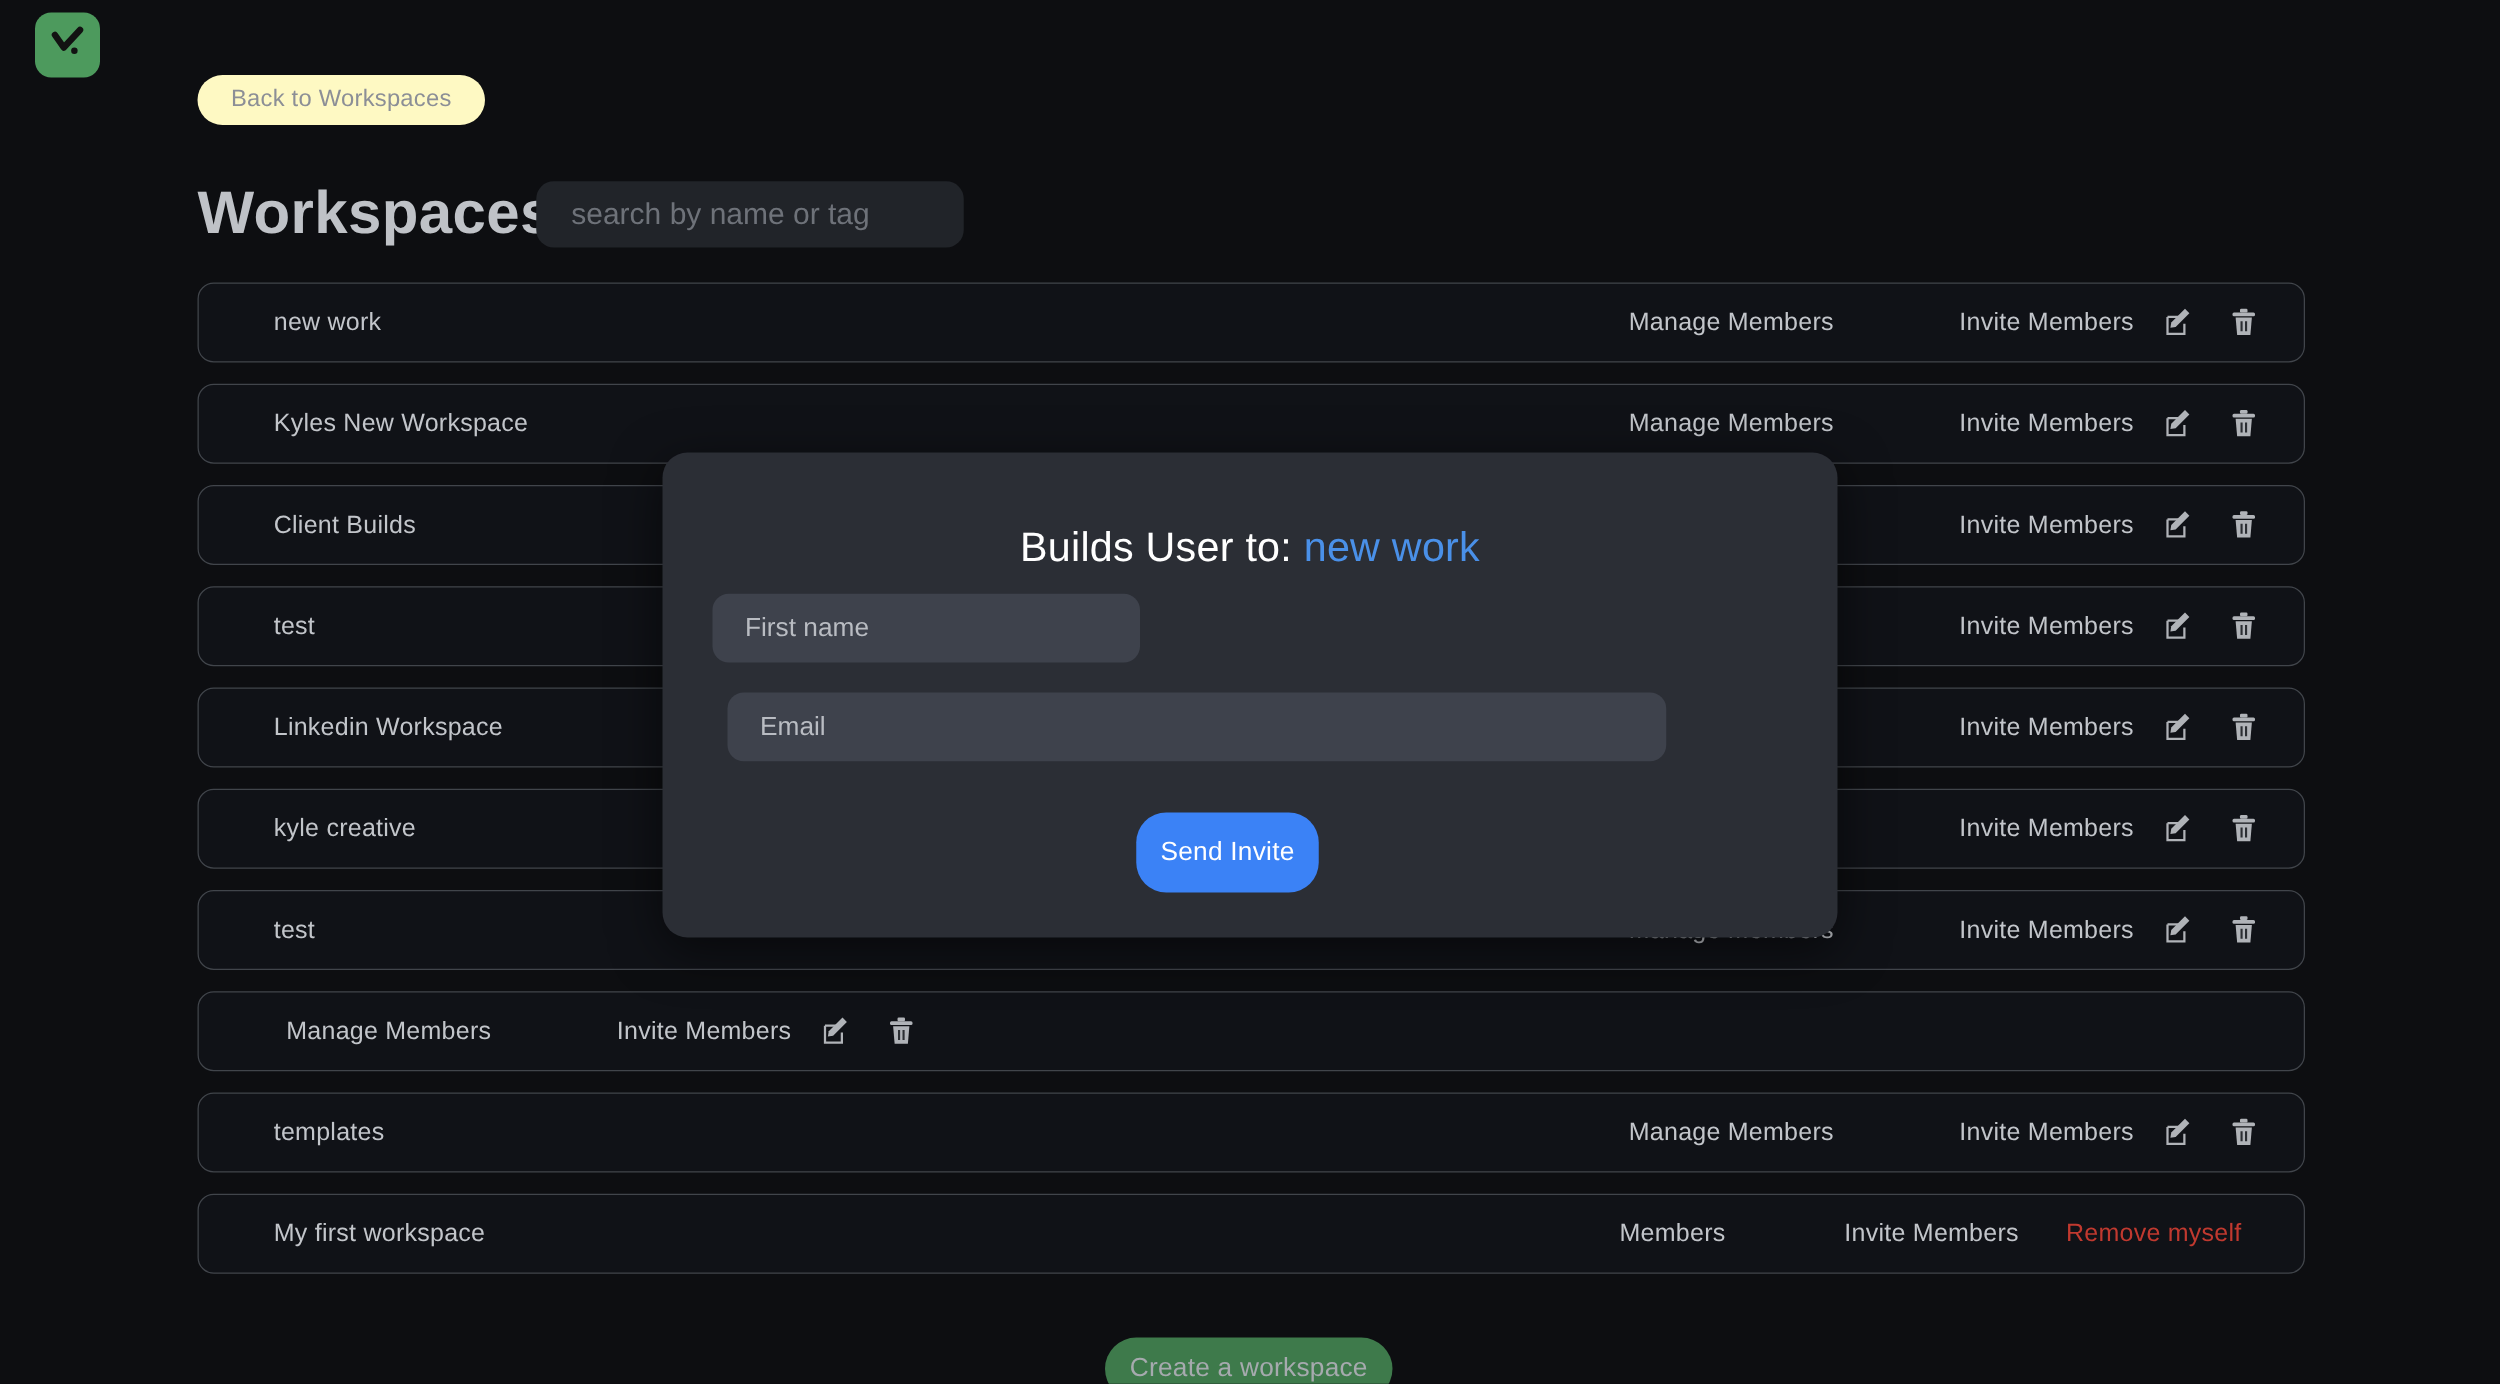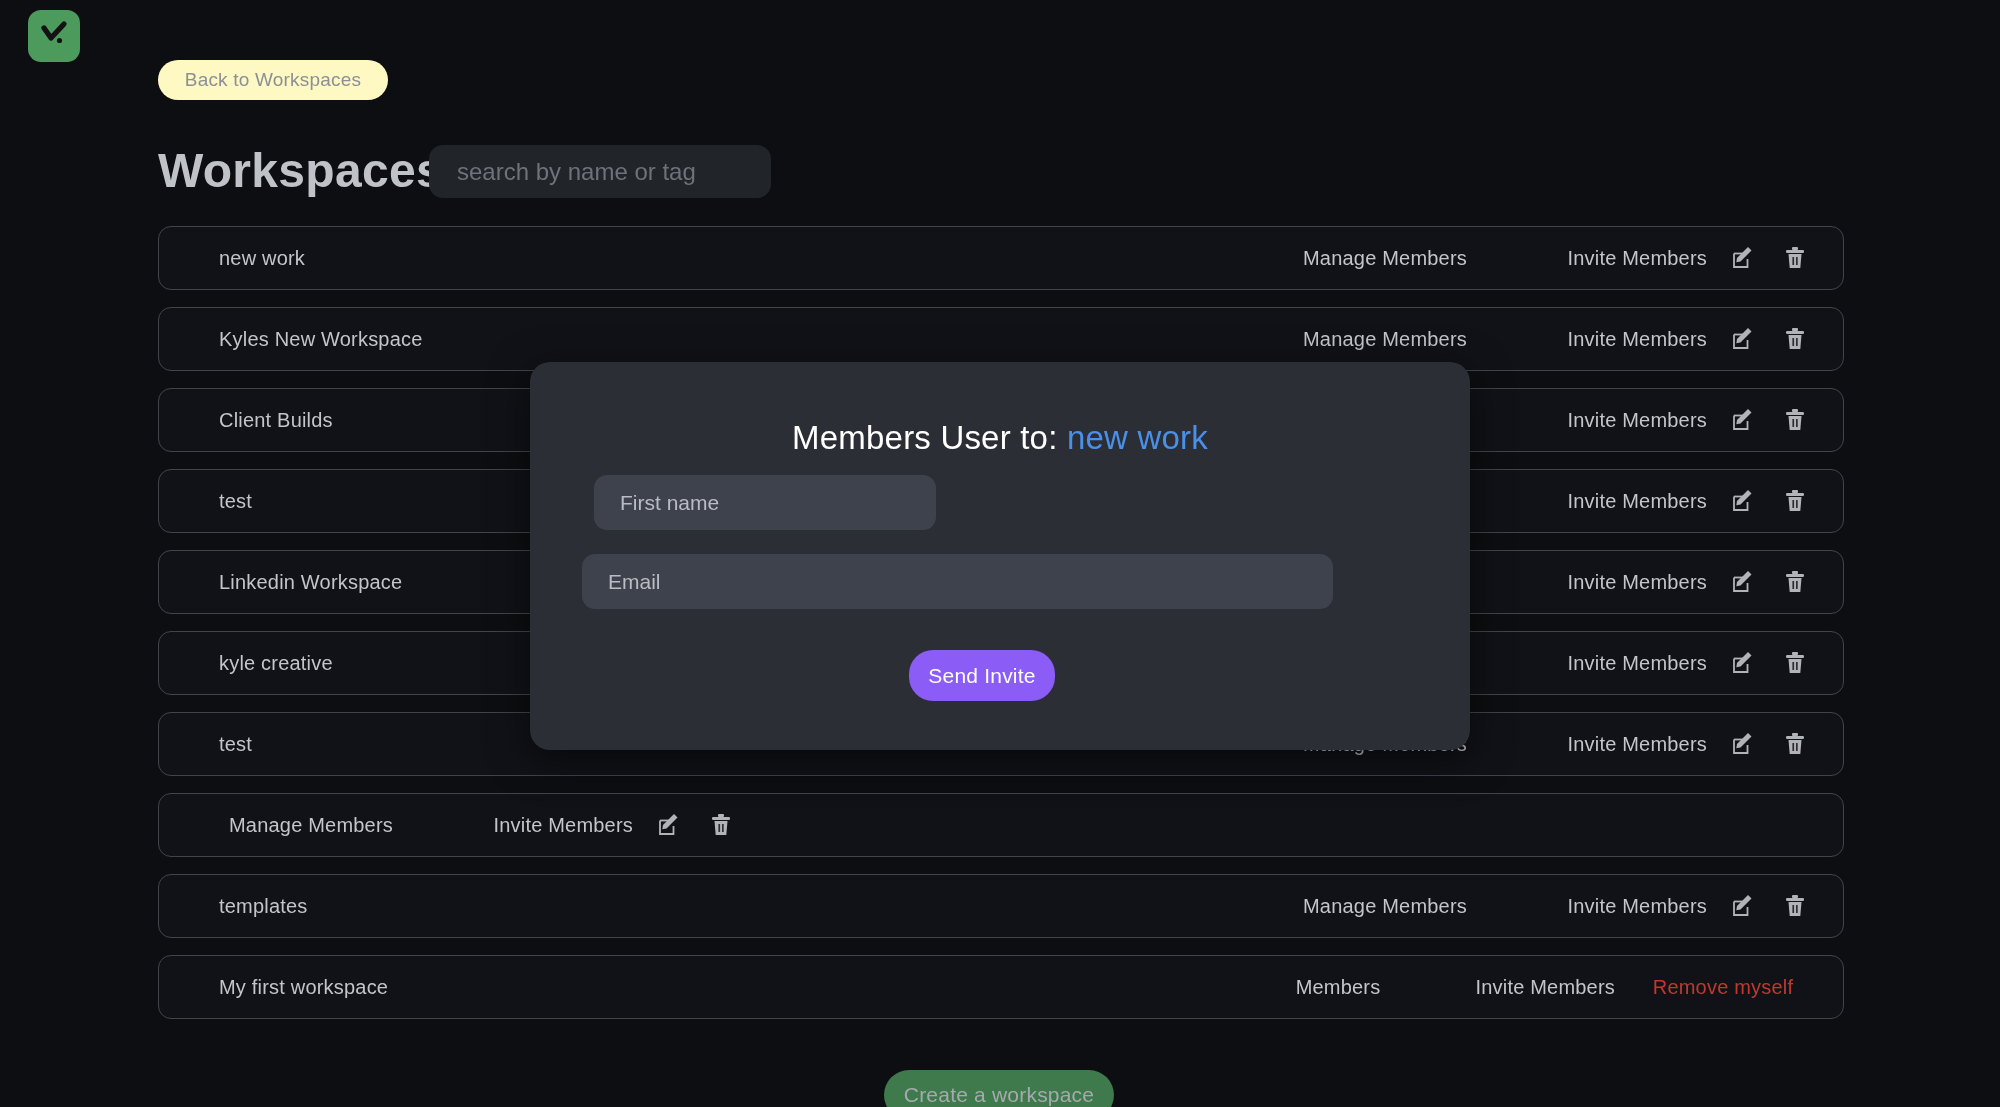--- a/index.html
+++ b/index.html
@@ -181,38 +181,38 @@
     background: #3e424c;
     border: none;
     outline: none;
     color: #d8dade;
     font-size: 21px;
     font-family: "Liberation Sans", sans-serif;
     padding: 0 26px;
   }
   .field::placeholder { color: #b9bcc2; }
   .field-first {
-    left: 64px;
+    left: 40px;
     top: 113px;
     width: 342px;
   }
   .field-email {
     left: 52px;
     top: 192px;
     width: 751px;
   }
   .send-btn {
     position: absolute;
     left: 379px;
     top: 288px;
     width: 146px;
-    height: 51px;
+    height: 64px;
     border: none;
     border-radius: 24px;
-    background: #8b5cf6;
+    background: #3b82f6;
     color: #ffffff;
     font-size: 21px;
     font-family: "Liberation Sans", sans-serif;
     letter-spacing: .2px;
     cursor: pointer;
   }
 </style>
 </head>
 <body>
 
@@ -460,21 +460,21 @@
         <div class="act-link danger">Remove myself</div>
       </div>
     </div>
 
   </div>
 
   <button class="create-btn">Create a workspace</button>
 
   <div class="modal">
     <div class="modal-title">
-      <span>Members User to:</span>
+      <span>Builds User to:</span>
       <span class="ws">new work</span>
     </div>
     <input class="field field-first" type="text" placeholder="First name" style="">
     <input class="field field-email" type="text" placeholder="Email" style="">
     <button class="send-btn">Send Invite</button>
   </div>
 
 </div>
 
 </body></html>

